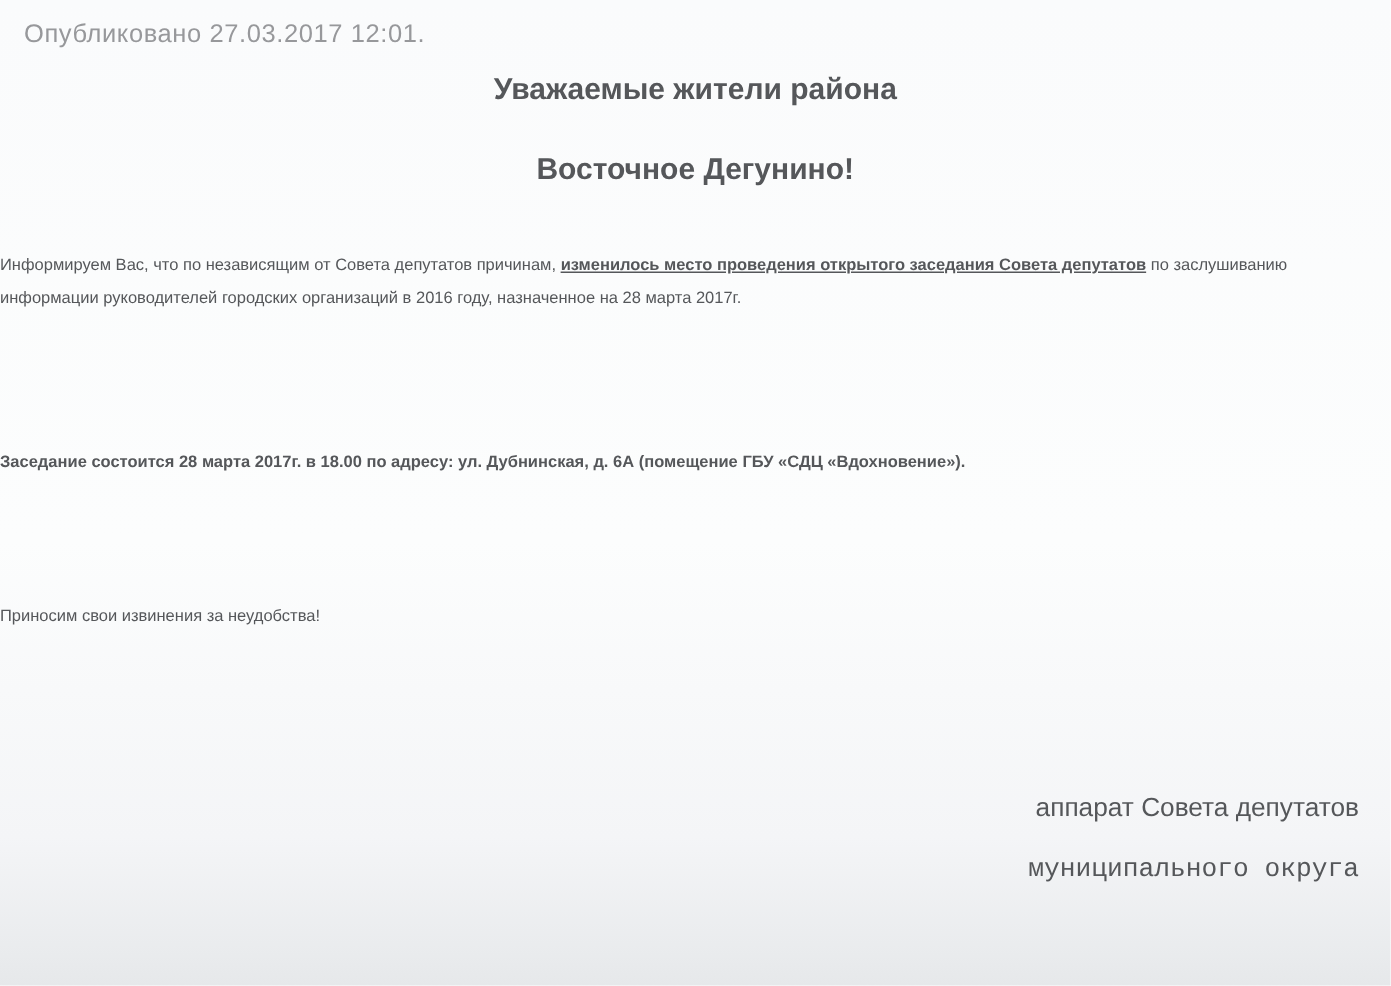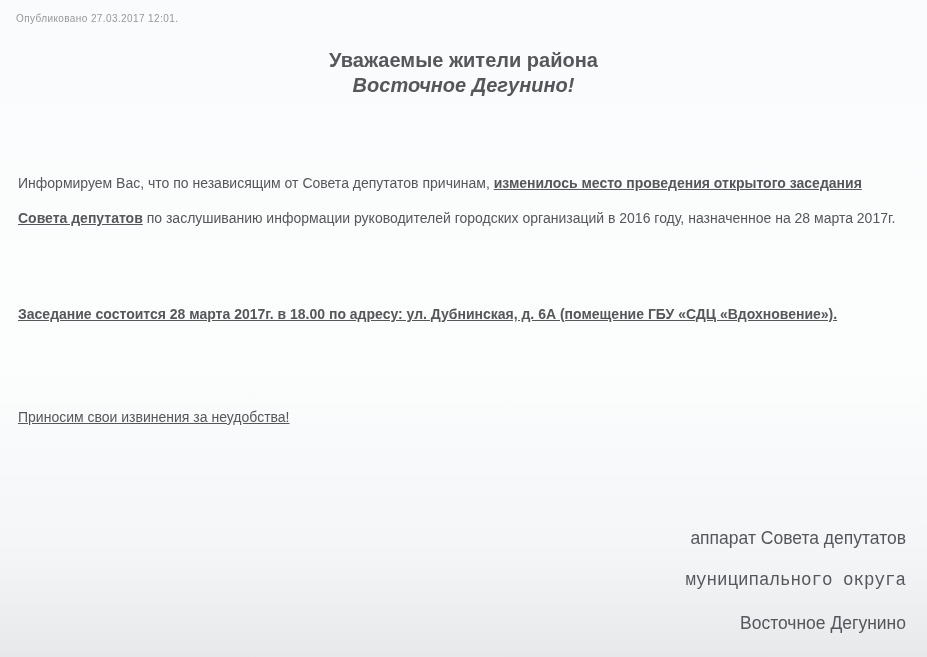--- a/index.html
+++ b/index.html
@@ -12,48 +12,48 @@
     overflow: hidden;
     background: linear-gradient(to bottom,
       #fafbfc 0%, #fcfdfd 55%, #f4f5f7 85%, #e9ebed 97%, #e6e8ea 100%);
     color: #55575a;
   }
 
   .published {
     position: absolute;
     left: 16px;
     top: 13px;
-    font-size: 10px;
+    font-size: 17px;
     letter-spacing: 0.4px;
     color: #97989b;
   }
 
   .heading {
     position: absolute;
     left: 0;
     width: 100%;
     text-align: center;
     font-size: 20px;
     font-weight: bold;
     color: #55575a;
   }
   .heading.line1 { top: 49px; }
-  .heading.line2 { top: 74px; font-style: italic; }
+  .heading.line2 { top: 102px; }
 
   .para {
     position: absolute;
-    left: 18px;
+    left: 0;
     width: 878px;
-    font-size: 14px;
-    line-height: 35px;
+    font-size: 11px;
+    line-height: 22px;
     color: #55575a;
   }
   .para.p1 { top: 166px; }
-  .para.p2 { top: 297px; font-weight: bold; text-decoration: underline; }
-  .para.p3 { top: 400px; text-decoration: underline; }
+  .para.p2 { top: 297px; font-weight: bold; }
+  .para.p3 { top: 400px; }
 
   .emphasis {
     font-weight: bold;
     text-decoration: underline;
   }
 
   .sig {
     position: absolute;
     right: 21px;
     font-size: 17.5px;
@@ -91,16 +91,15 @@
   <div class="para p1"><span>Информируем Вас, что по независящим от Совета депутатов причинам, </span><span class="emphasis">изменилось место проведения открытого заседания Совета депутатов</span><span> по заслушиванию информации руководителей городских организаций в 2016 году, назначенное на 28 марта 2017г.</span></div>
 
   <div class="para p2">Заседание состоится 28 марта 2017г. в 18.00 по адресу: ул. Дубнинская, д. 6А (помещение ГБУ «СДЦ «Вдохновение»).</div>
 
   <div class="para p3">Приносим свои извинения за неудобства!</div>
 
   <div class="sig s1">аппарат Совета депутатов</div>
 
   <div class="sig s2">муниципального округа</div>
 
-  <div class="sig s3">Восточное Дегунино</div>
 
 
 </div>
 
 </body></html>

